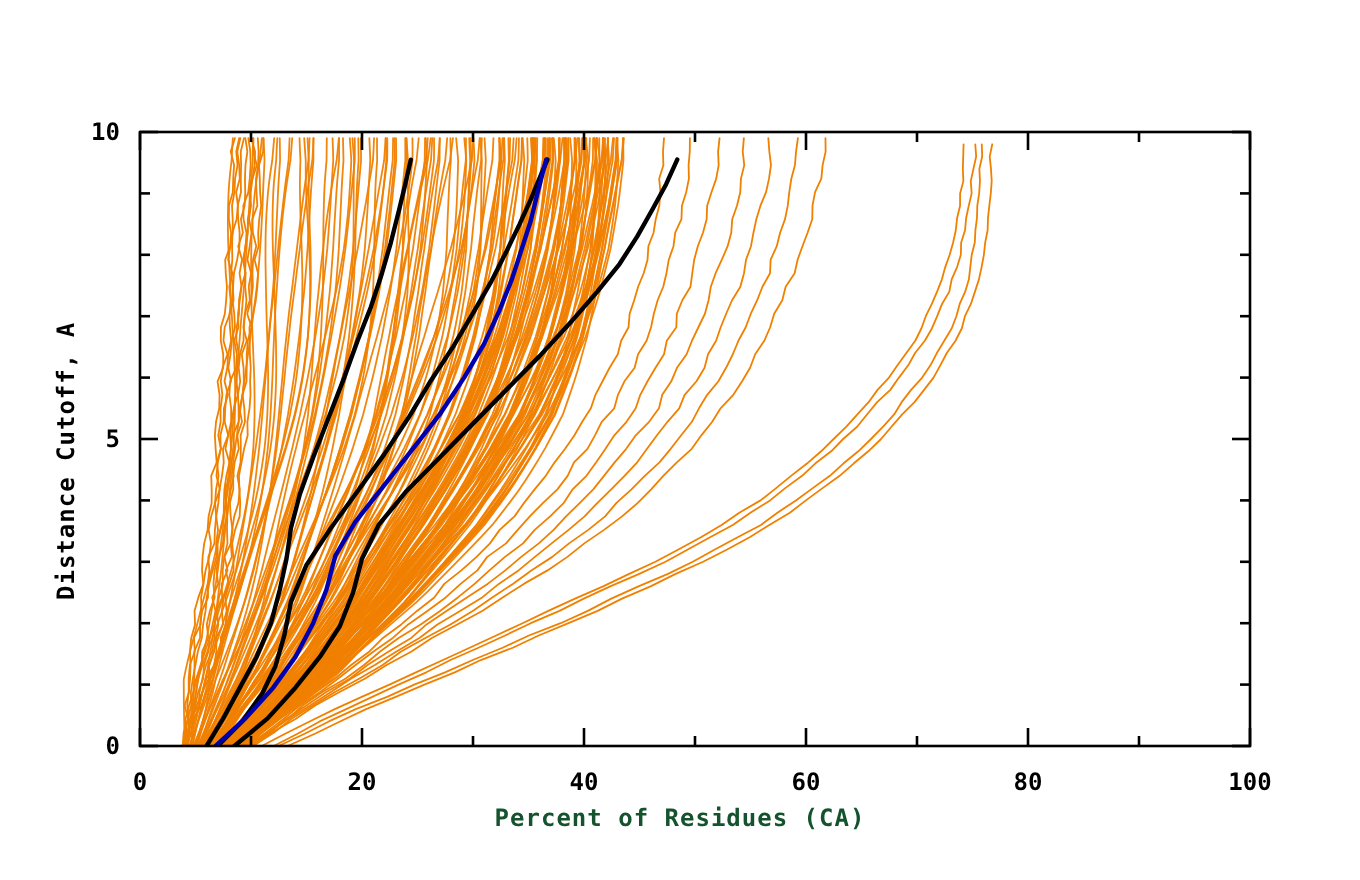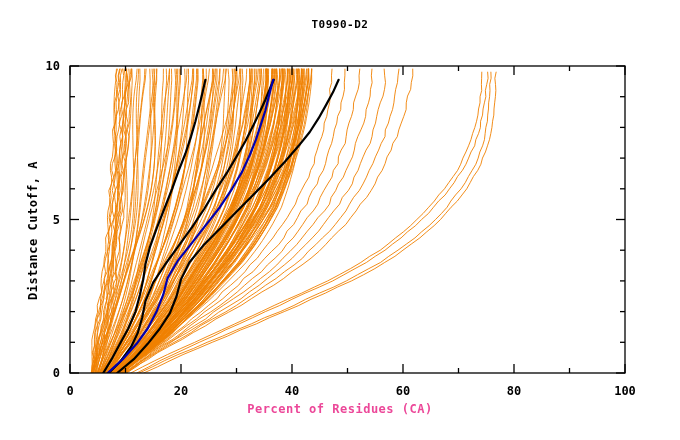--- a/index.html
+++ b/index.html
@@ -6,39 +6,38 @@
   html,body{margin:0;padding:0;background:#ffffff;}
   body{width:680px;height:440px;overflow:hidden;
        font-family:"DejaVu Sans Mono","Liberation Mono",monospace;}
   #stage{position:relative;width:680px;height:440px;}
   #plot-title{
     position:absolute;left:0;top:18px;width:680px;text-align:center;
     font-size:11px;font-weight:bold;color:#000;letter-spacing:0.5px;
   }
   #xlabel{
     position:absolute;left:0;top:402px;width:680px;text-align:center;
-    font-size:12px;font-weight:bold;color:#ec4899;letter-spacing:0.5px;
+    font-size:12px;font-weight:bold;color:#14532d;letter-spacing:0.5px;
   }
   #ylabel{
     position:absolute;left:0;top:0;
     font-size:12px;font-weight:bold;color:#000;letter-spacing:0.5px;
     transform-origin:0 0;
     transform:translate(26px,300px) rotate(-90deg);
     white-space:nowrap;
   }
   svg{position:absolute;left:0;top:0;}
   .tickLabel{font-family:"DejaVu Sans Mono","Liberation Mono",monospace;
              font-size:12px;font-weight:bold;fill:#000;}
 </style>
 </head>
 <body>
 
 <div id="stage">
 
-  <div id="plot-title">T0990-D2</div>
   <div id="ylabel">Distance Cutoff, A</div>
   <div id="xlabel">Percent of Residues (CA)</div>
 
   <svg id="chart" width="680" height="440">
     <defs>
       <clipPath id="plotclip">
           <rect x="70" y="66" width="555" height="307"></rect>
         </clipPath>
     </defs>
     <g id="curves" clip-path="url(#plotclip)">

